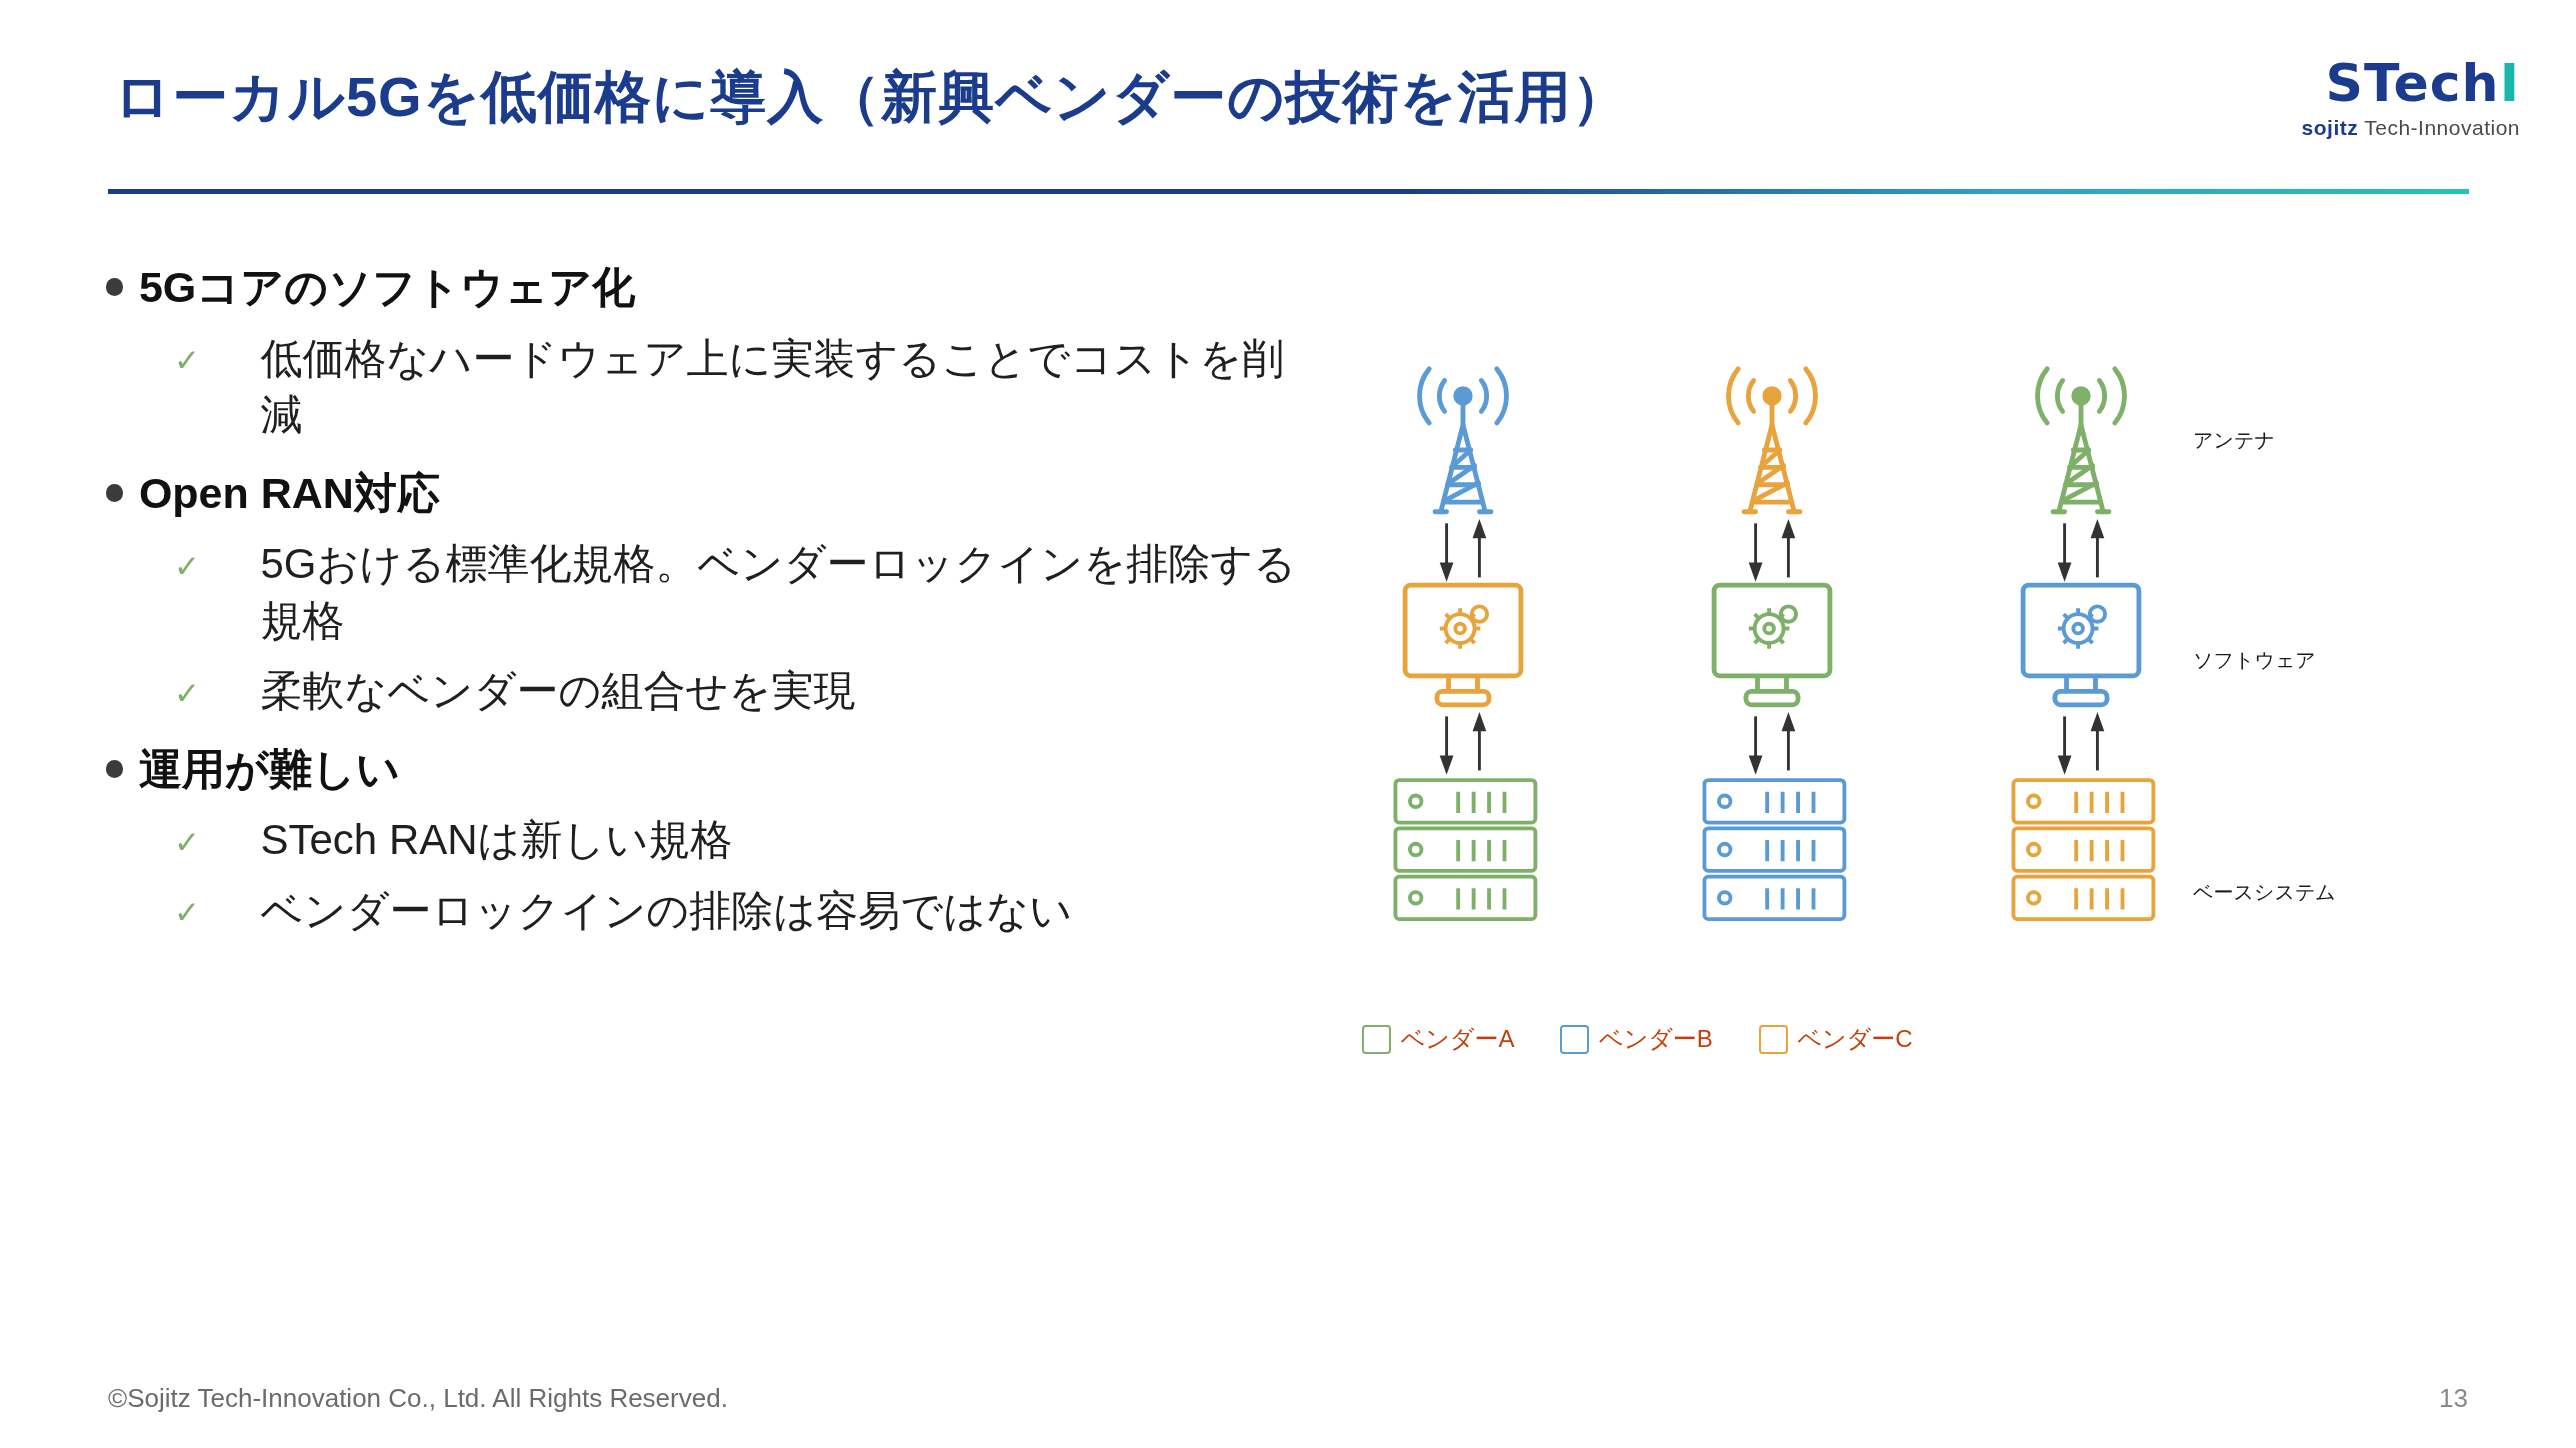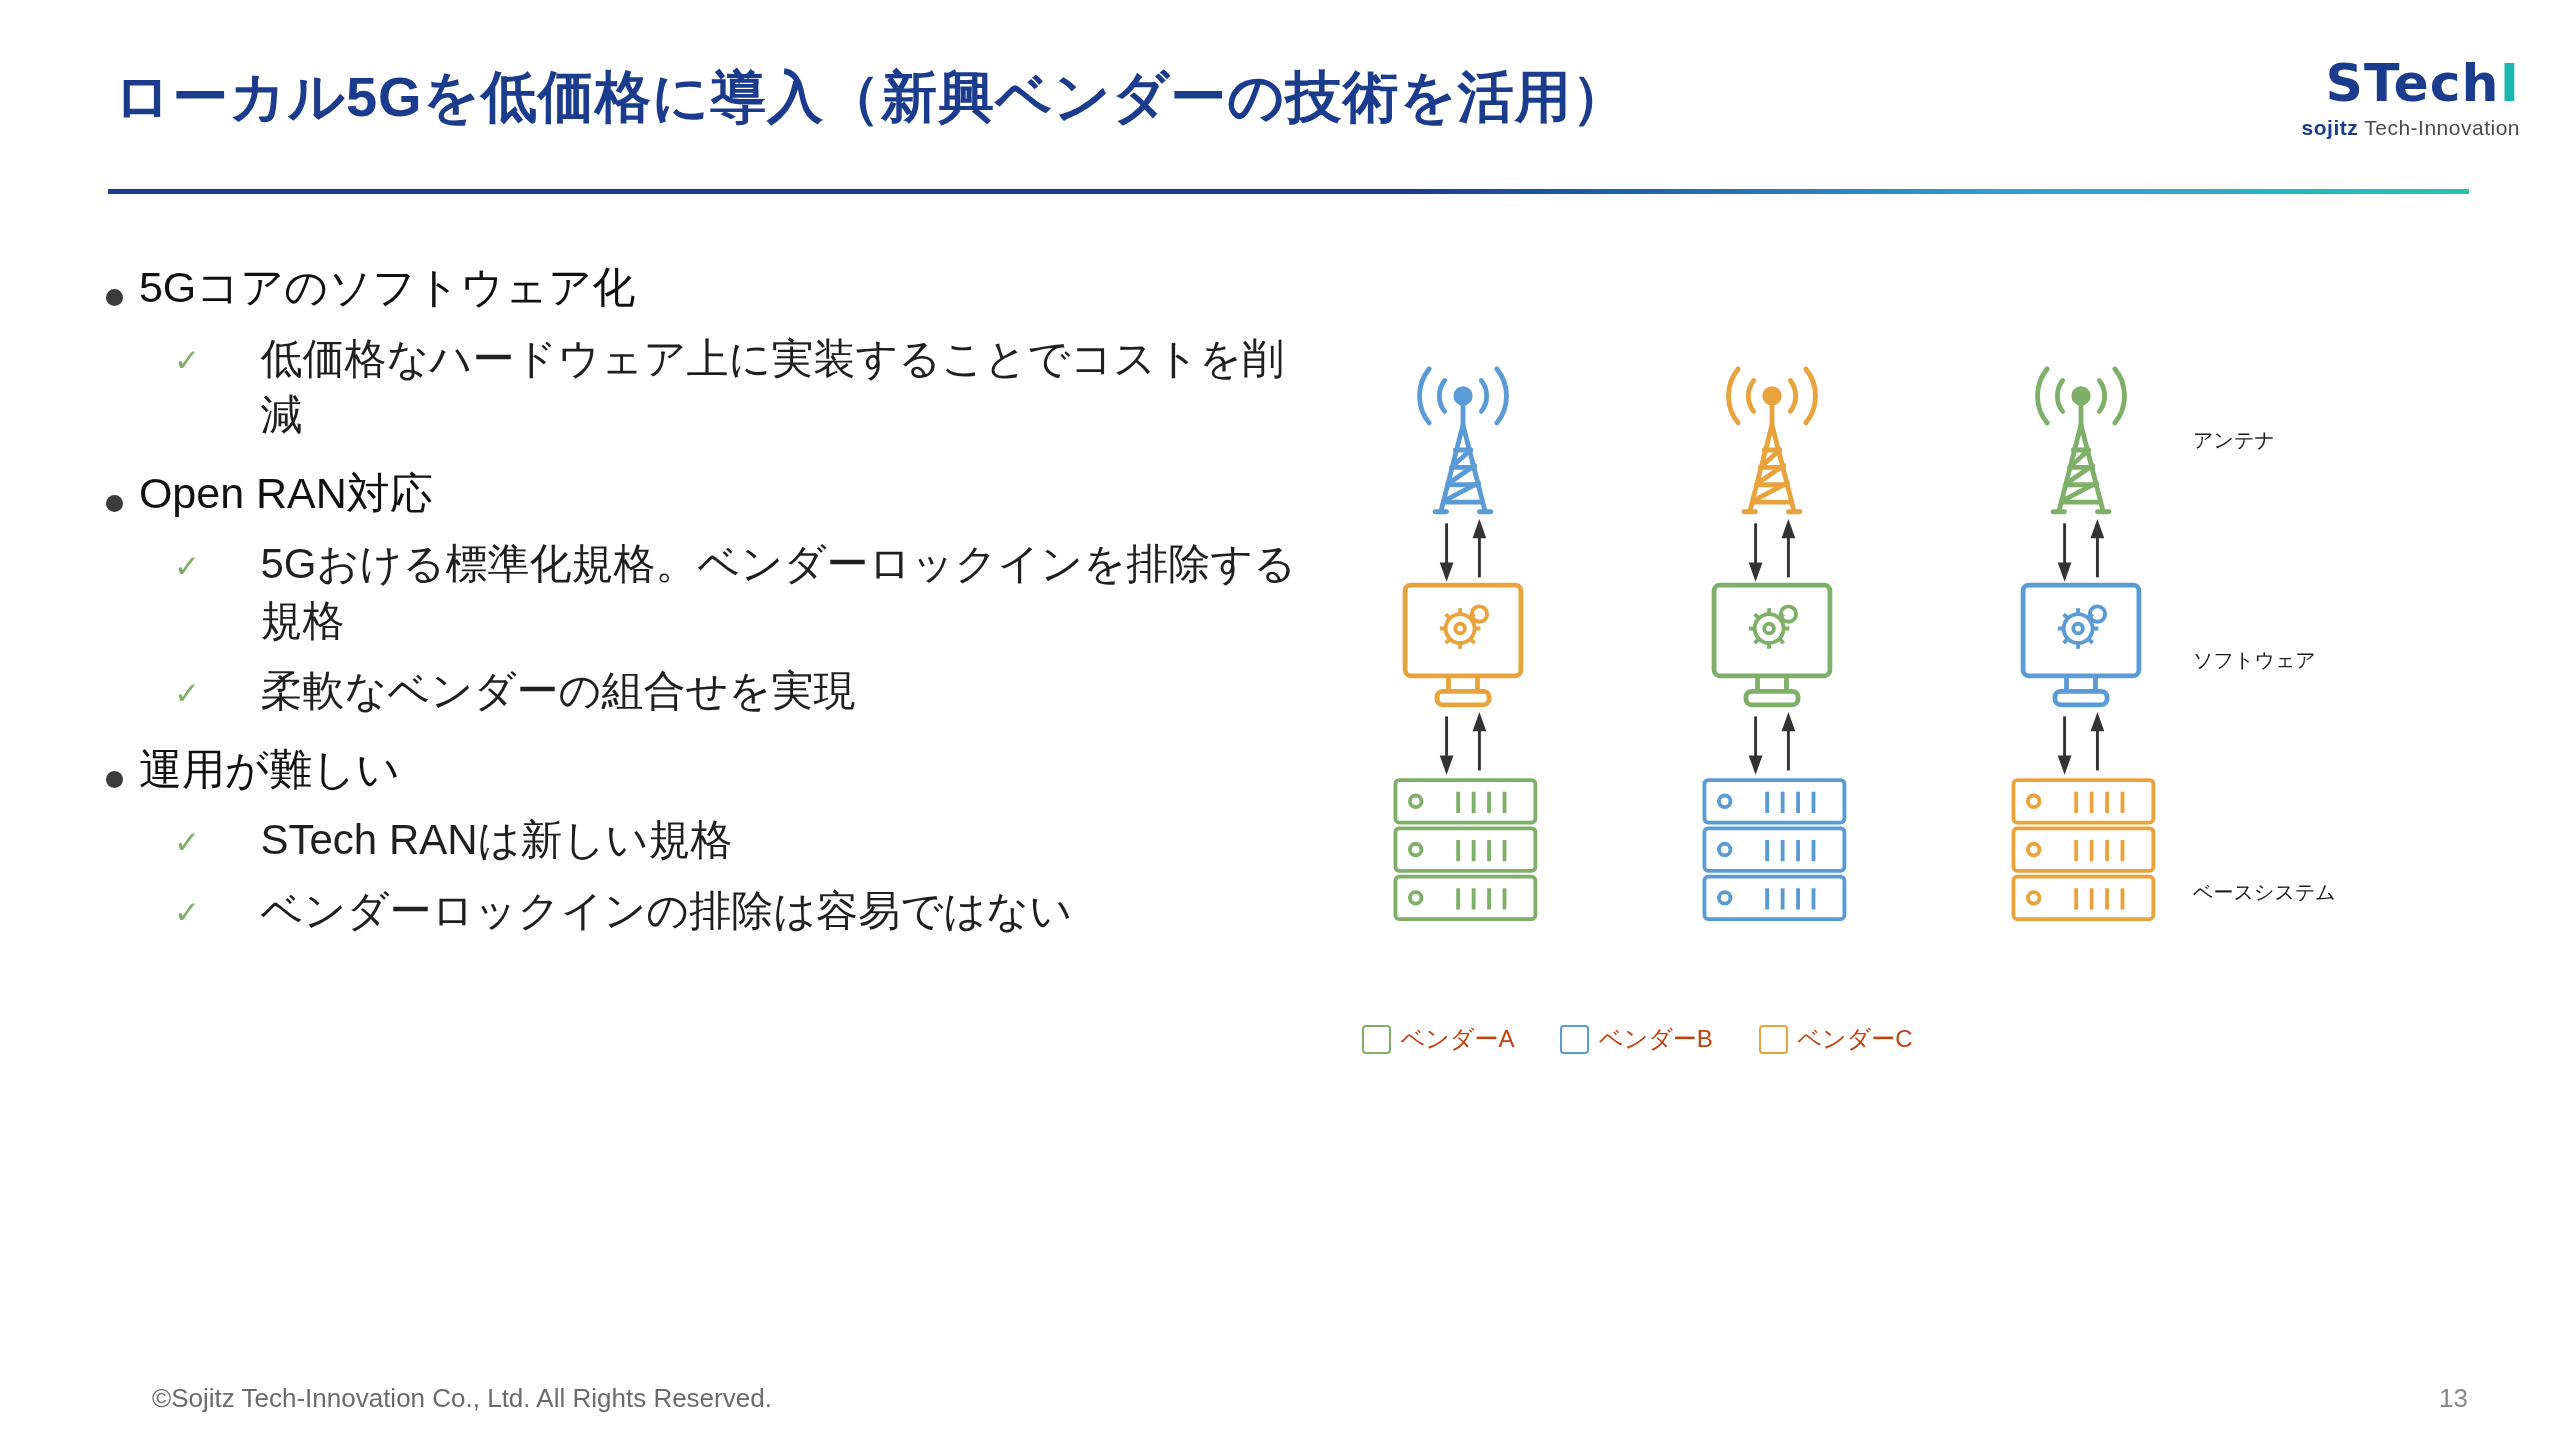--- a/index.html
+++ b/index.html
@@ -64,24 +64,24 @@
 
   
   .bullets {
     position: absolute;
     left: 106px;
     top: 259px;
     width: 1217px;
   }
   .lvl1 {
     display: flex;
-    align-items: center;
+    align-items: flex-start;
     margin-top: 21px;
     font-size: 43px;
-    font-weight: normal;
+    font-weight: bold;
     color: #111111;
   }
   .lvl1:first-child { margin-top: 0; }
   .lvl1 .dot {
     flex: 0 0 auto;
     width: 17.4px;
     height: 17.4px;
     border-radius: 50%;
     background: #3b3b3b;
     margin-top: 19.3px;
@@ -156,21 +156,20 @@
     background: #ffffff;
   }
 
   
   .footer-copy {
     position: absolute;
     left: 108px;
     bottom: 35px;
     font-size: 26px;
     color: #6b6b6b;
-    margin-left: 44px;
   }
   .page-num {
     position: absolute;
     right: 108px;
     bottom: 35px;
     font-size: 26px;
     color: #8a8a8a;
   }
 </style>
 </head>

